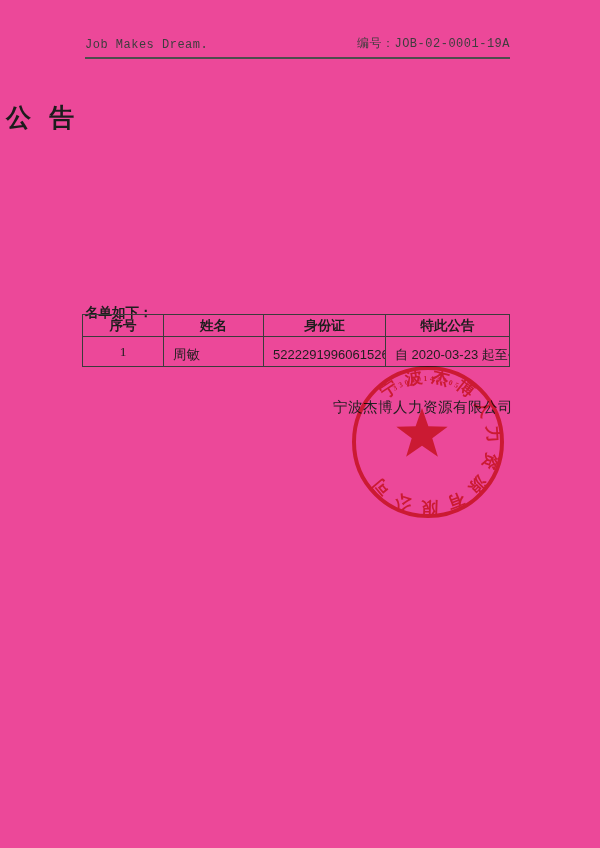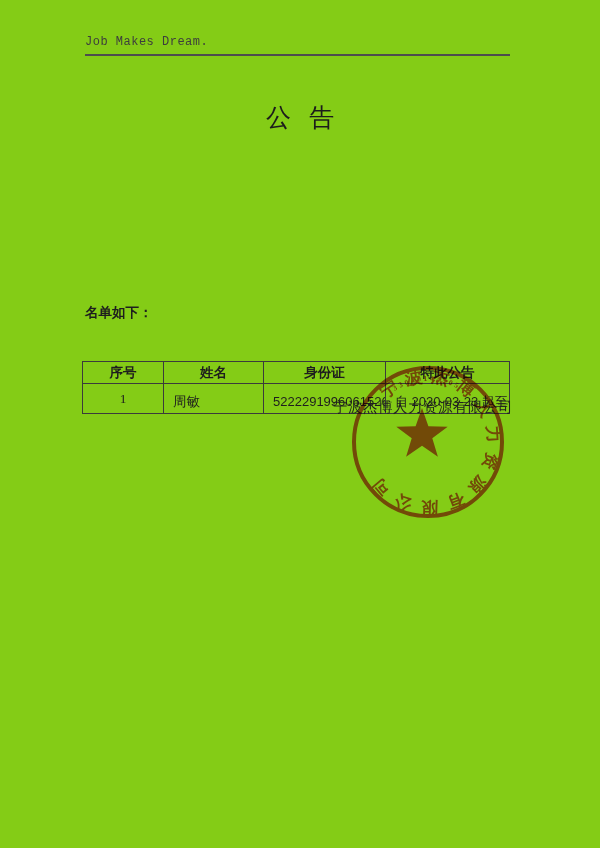--- a/index.html
+++ b/index.html
@@ -1,39 +1,39 @@
 <!DOCTYPE html>
 <html><head>
 <meta charset="utf-8">
 <style>
   html,body{margin:0;padding:0;background:#ffffff;}
   .page{
-    position:relative;width:600px;height:848px;background:#84cc16;
+    position:relative;width:600px;height:848px;background:#ec4899;
     font-family:"Liberation Serif", serif;color:#222;overflow:hidden;margin:0 auto;
   }
   .doc-header{
     position:absolute;left:85px;top:35px;width:425px;
     display:flex;justify-content:space-between;align-items:flex-end;
     border-bottom:2px solid #4d4d4d;padding-bottom:5px;
     font-family:"Liberation Mono", monospace;font-size:12px;color:#3d3d3d;letter-spacing:.5px;
   }
   .doc-title{
     position:absolute;top:101px;left:0;width:100%;margin:0;
-    text-align:center;font-size:25px;font-weight:normal;letter-spacing:6px;text-indent:6px;color:#1c1c1c;
+    font-size:25px;font-weight:bold;letter-spacing:6px;text-indent:6px;color:#1c1c1c;
   }
   .doc-body{
     position:absolute;top:164px;left:85px;width:427px;margin:0;
     font-size:15.5px;line-height:31px;text-align:justify;text-indent:31px;color:#242424;
   }
   .list-label{
     position:absolute;top:304px;left:85px;font-size:13.5px;font-weight:bold;color:#1e1e1e;
   }
   table.roster{
     position:absolute;top:314px;left:82px;width:427px;
-    border-collapse:collapse;font-size:13.5px;color:#1e1e1e;table-layout:fixed;margin-top:47px;
+    border-collapse:collapse;font-size:13.5px;color:#1e1e1e;table-layout:fixed;
   }
   table.roster th,table.roster td{border:1.5px solid #3b3b3b;overflow:hidden;white-space:nowrap;}
   table.roster th{height:21px;font-weight:bold;text-align:center;padding:0;}
   table.roster td{height:23px;padding:6px 0 0 9px;text-align:left;}
   table.roster td.center{text-align:center;padding:0;}
   .sans{font-family:"Liberation Sans", sans-serif;font-size:13px;}
   .sig-company{position:absolute;top:398px;left:333px;font-size:14.5px;letter-spacing:.5px;color:#1f1f1f;}
   .sig-date{position:absolute;top:429px;left:384px;font-size:14.5px;letter-spacing:.5px;color:#1f1f1f;}
   .seal{
     position:absolute;left:342px;top:356px;width:172px;height:172px;
@@ -41,20 +41,23 @@
   }
   .seal text{font-family:"Liberation Serif", serif;font-weight:bold;}
 </style>
 </head>
 <body>
 
 <div class="page">
 
   <div class="doc-header">
     <span>Job Makes Dream.</span>
+    <span>
+      <span>编号：</span><span>JOB-02-0001-19A</span>
+    </span>
   </div>
 
   <h1 class="doc-title">公 告</h1>
 
 
   <div class="list-label">名单如下：</div>
 
   <table class="roster">
     <colgroup>
       <col style="width:81px">

